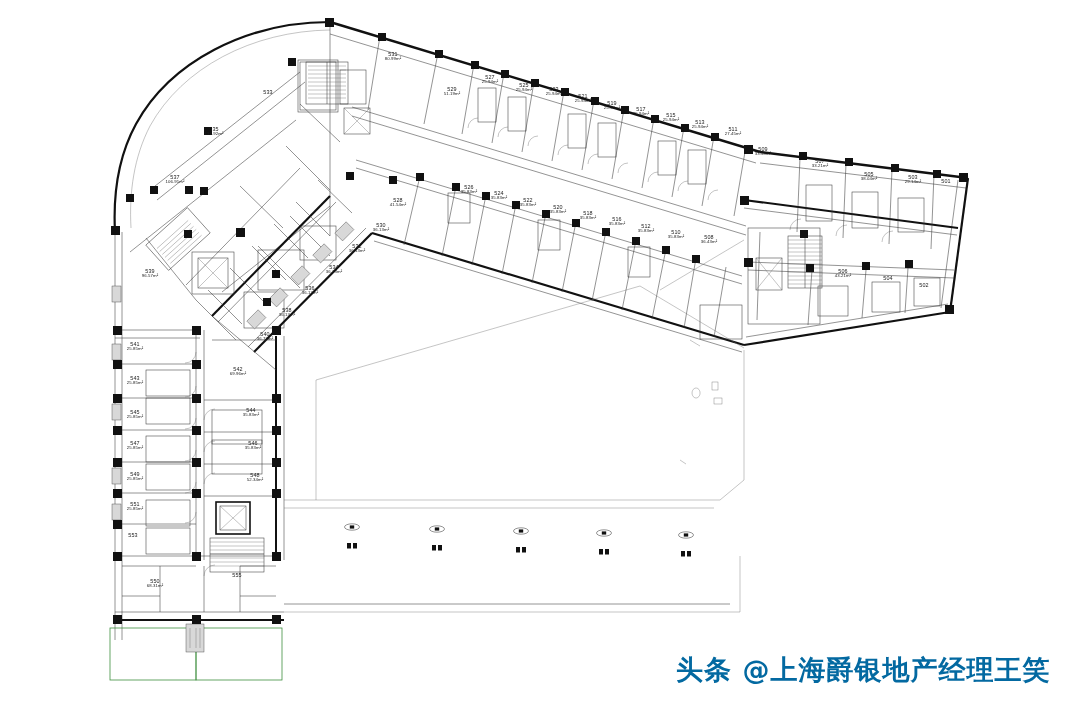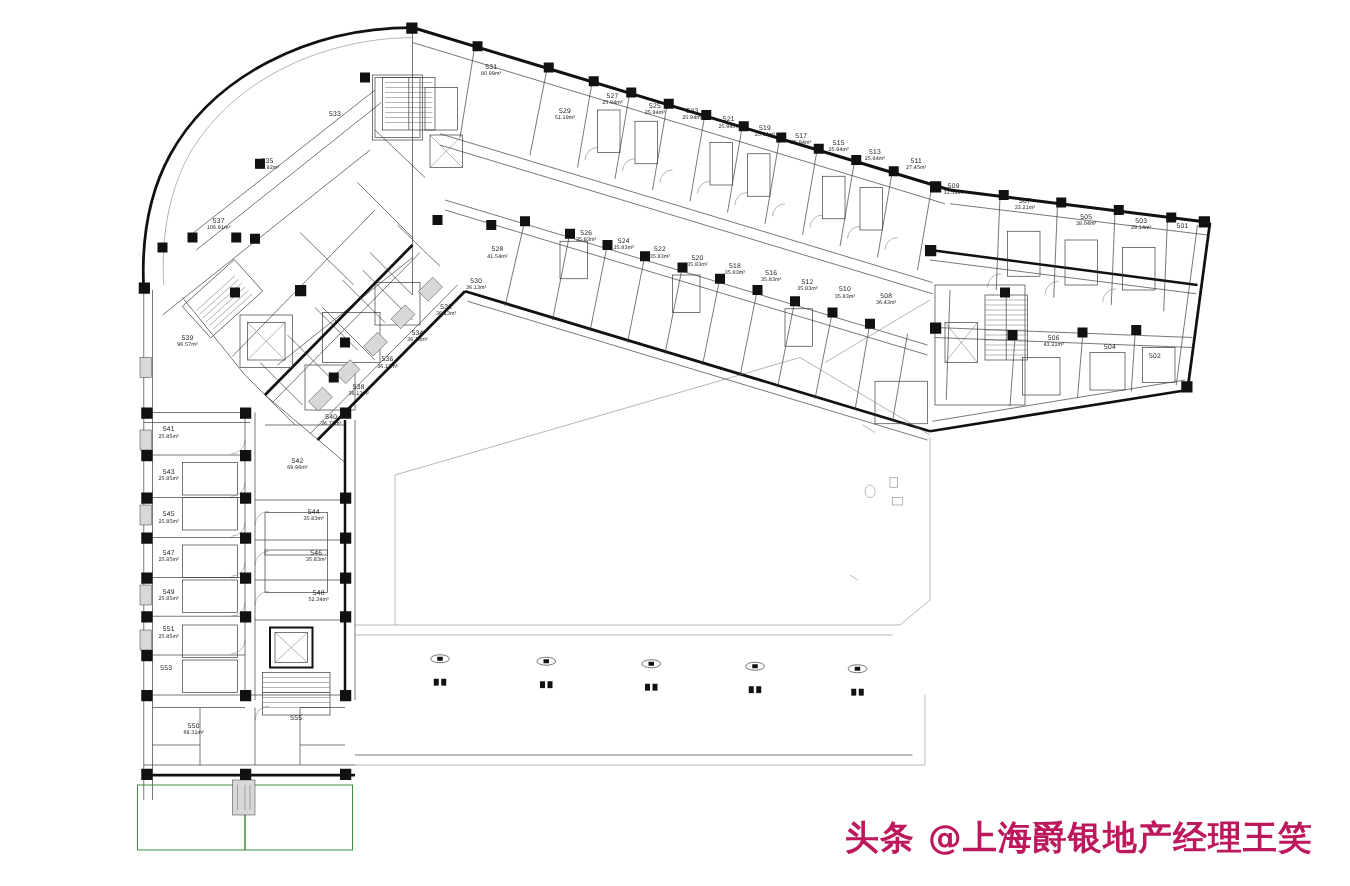--- a/index.html
+++ b/index.html
@@ -4,21 +4,21 @@
 <style>
   html,body{margin:0;padding:0;background:#ffffff;}
   body{width:1080px;height:709px;overflow:hidden;font-family:"Liberation Sans",sans-serif;}
   #plan-root{position:relative;width:1080px;height:709px;background:#fff;}
   svg.plan{position:absolute;left:0;top:0;width:1080px;height:709px;}
   .lbl{position:absolute;text-align:center;color:#1a1a1a;line-height:1.15;pointer-events:none;white-space:nowrap;}
   .lbl .num{display:block;font-size:5.4px;letter-spacing:.2px;}
   .lbl .area{display:block;font-size:4.3px;letter-spacing:.1px;}
   .title-cn{position:absolute;font-size:30px;font-weight:bold;color:#222;letter-spacing:2px;
             font-family:"DejaVu Sans",sans-serif;}
-  .wm{position:absolute;font-size:27px;font-weight:bold;color:#be185d;letter-spacing:1px;
+  .wm{position:absolute;font-size:27px;font-weight:bold;color:#0369a1;letter-spacing:1px;
       font-family:"DejaVu Sans",sans-serif;white-space:nowrap;
       text-shadow:0 1px 0 #fff,1px 0 0 #fff,-1px 0 0 #fff,0 -1px 0 #fff;}
   .wall{stroke:#111;fill:none;}
   .thin{stroke:#3a3a3a;fill:none;stroke-width:.55;}
   .hair{stroke:#6d6d6d;fill:none;stroke-width:.4;}
   .col{fill:#111;}
   .gray-fill{fill:#d8d8d8;stroke:#3a3a3a;stroke-width:.4;}
   .green{stroke:#3f8f3f;fill:none;stroke-width:.8;}
 </style>
 </head>

